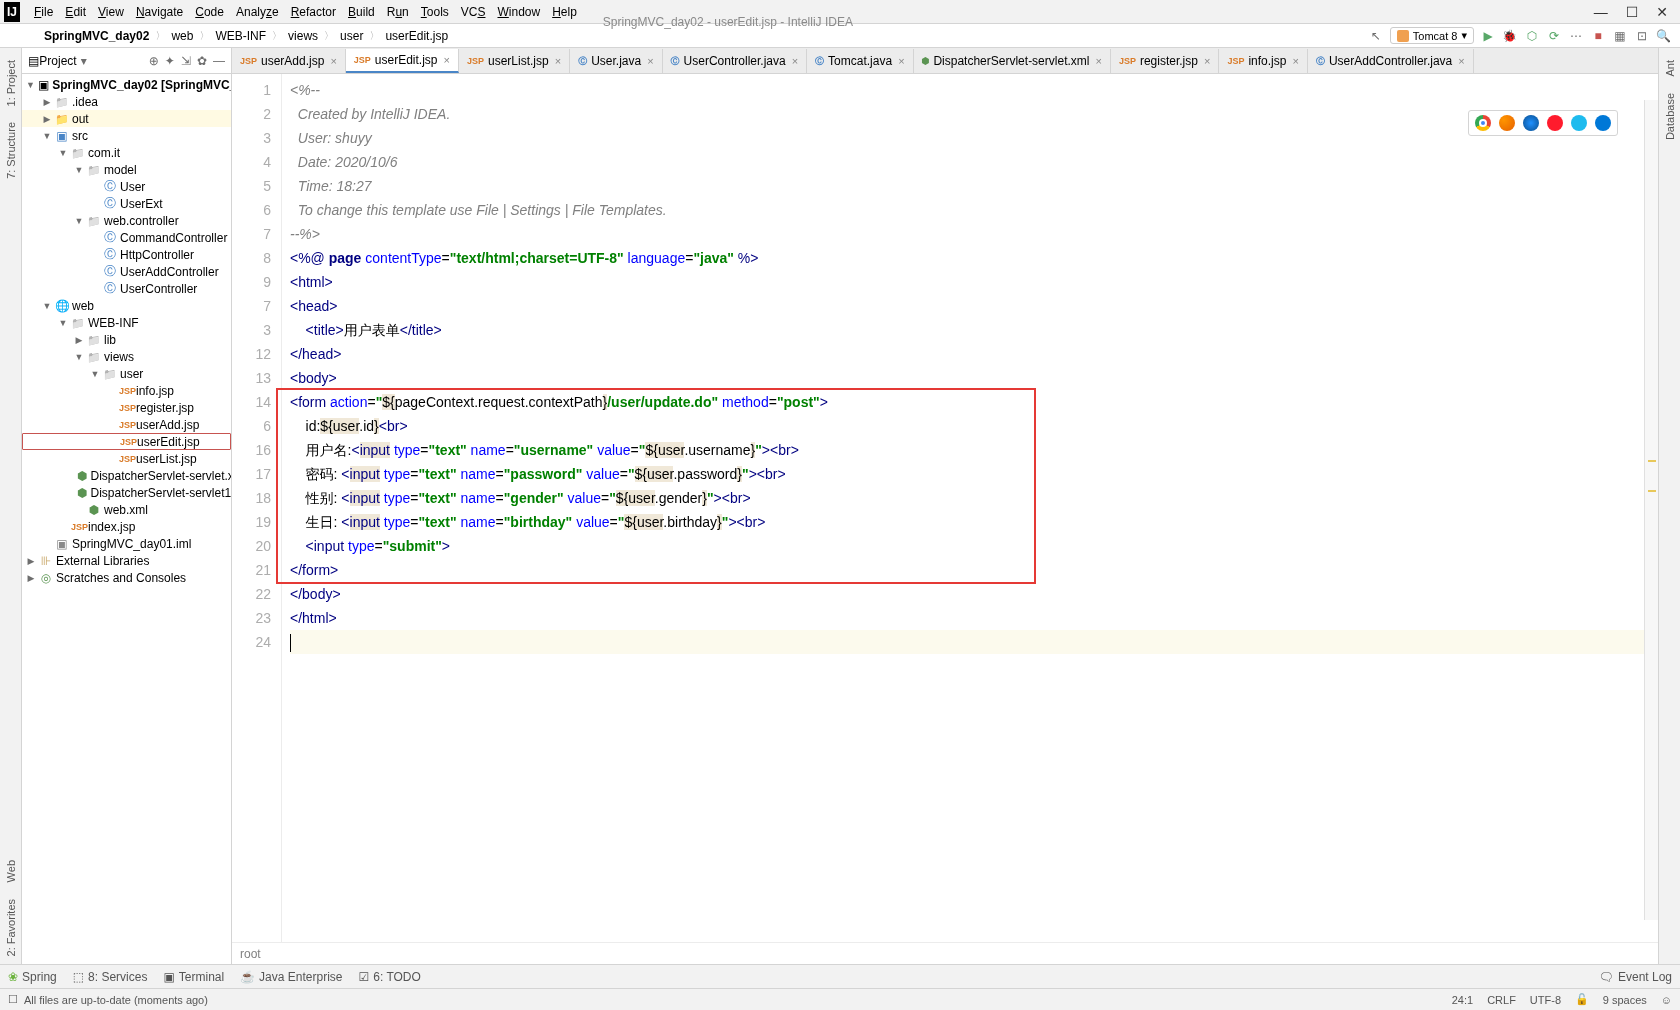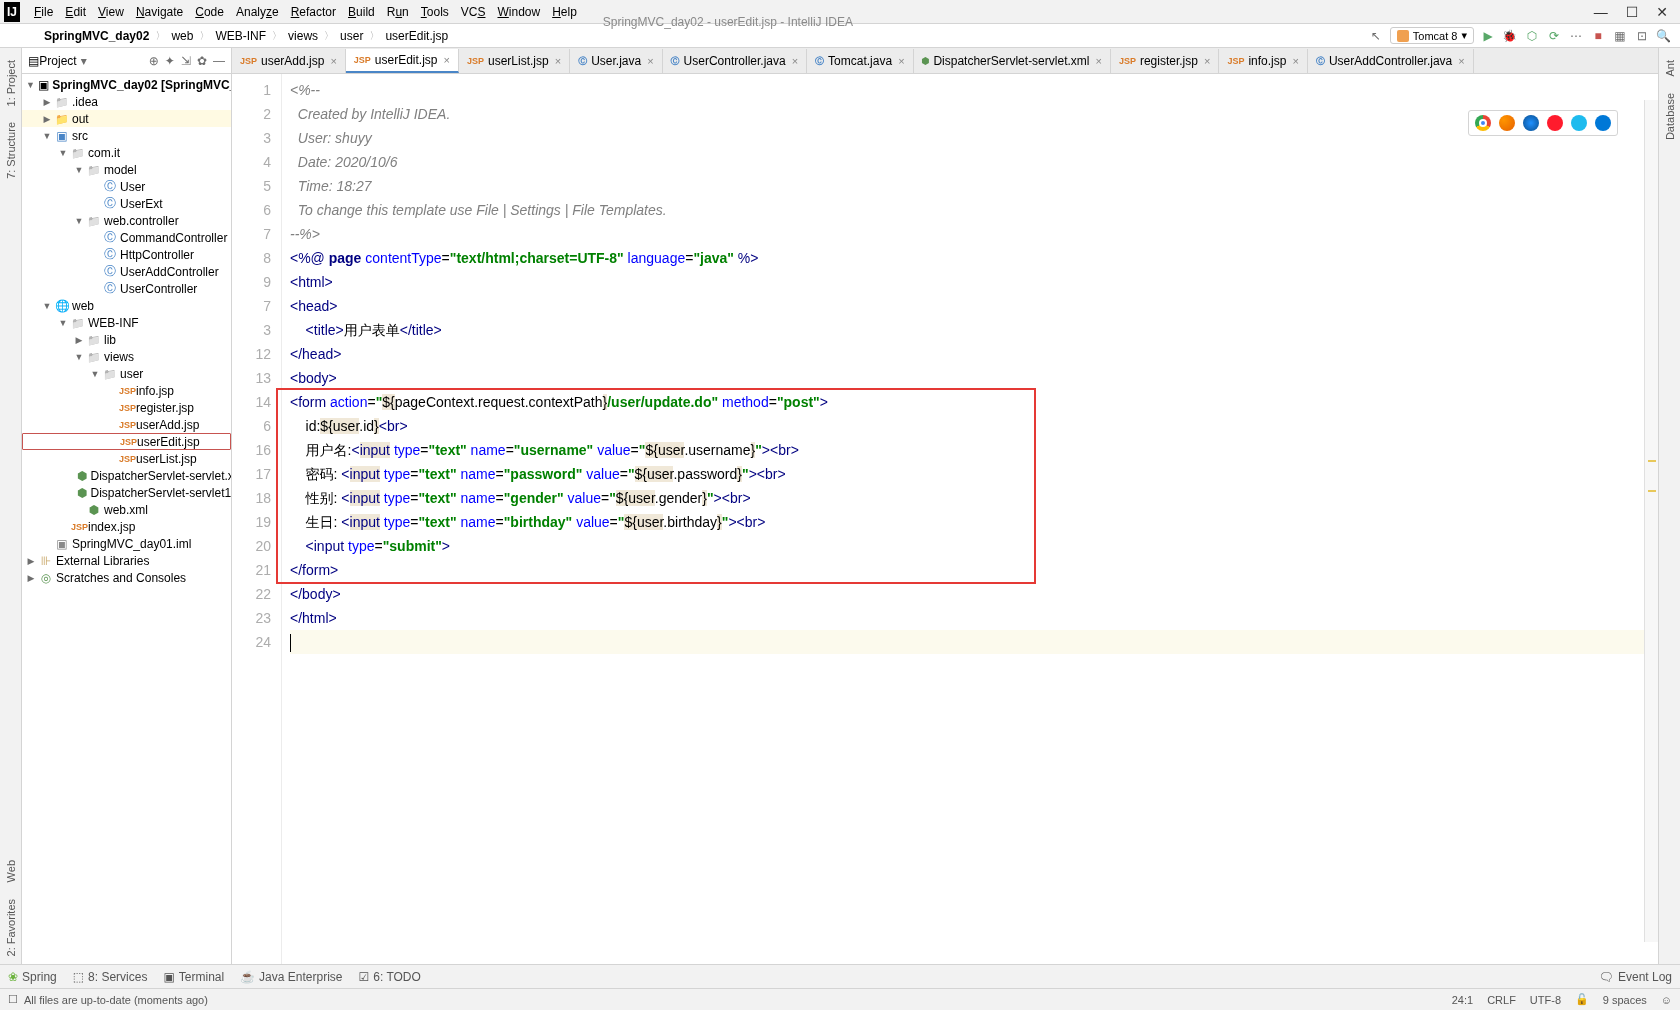--- a/index.html
+++ b/index.html
@@ -431,20 +431,21 @@
         <span class="bi opera"></span>
         <span class="bi ie"></span>
         <span class="bi edge"></span>
       </div>
       <div class="right-margin">
         <div class="margin-mark" style="top:360px;"></div>
         <div class="margin-mark" style="top:390px;"></div>
       </div>
     </div>
 
+    <div class="crumb-bar">root</div>
   </div>
 
   <div class="right-tabs">
     <div class="vtab">Ant</div>
     <div class="vtab">Database</div>
   </div>
 </div>
 
 <div class="bottom-bar">
   <span class="bottom-tab">

